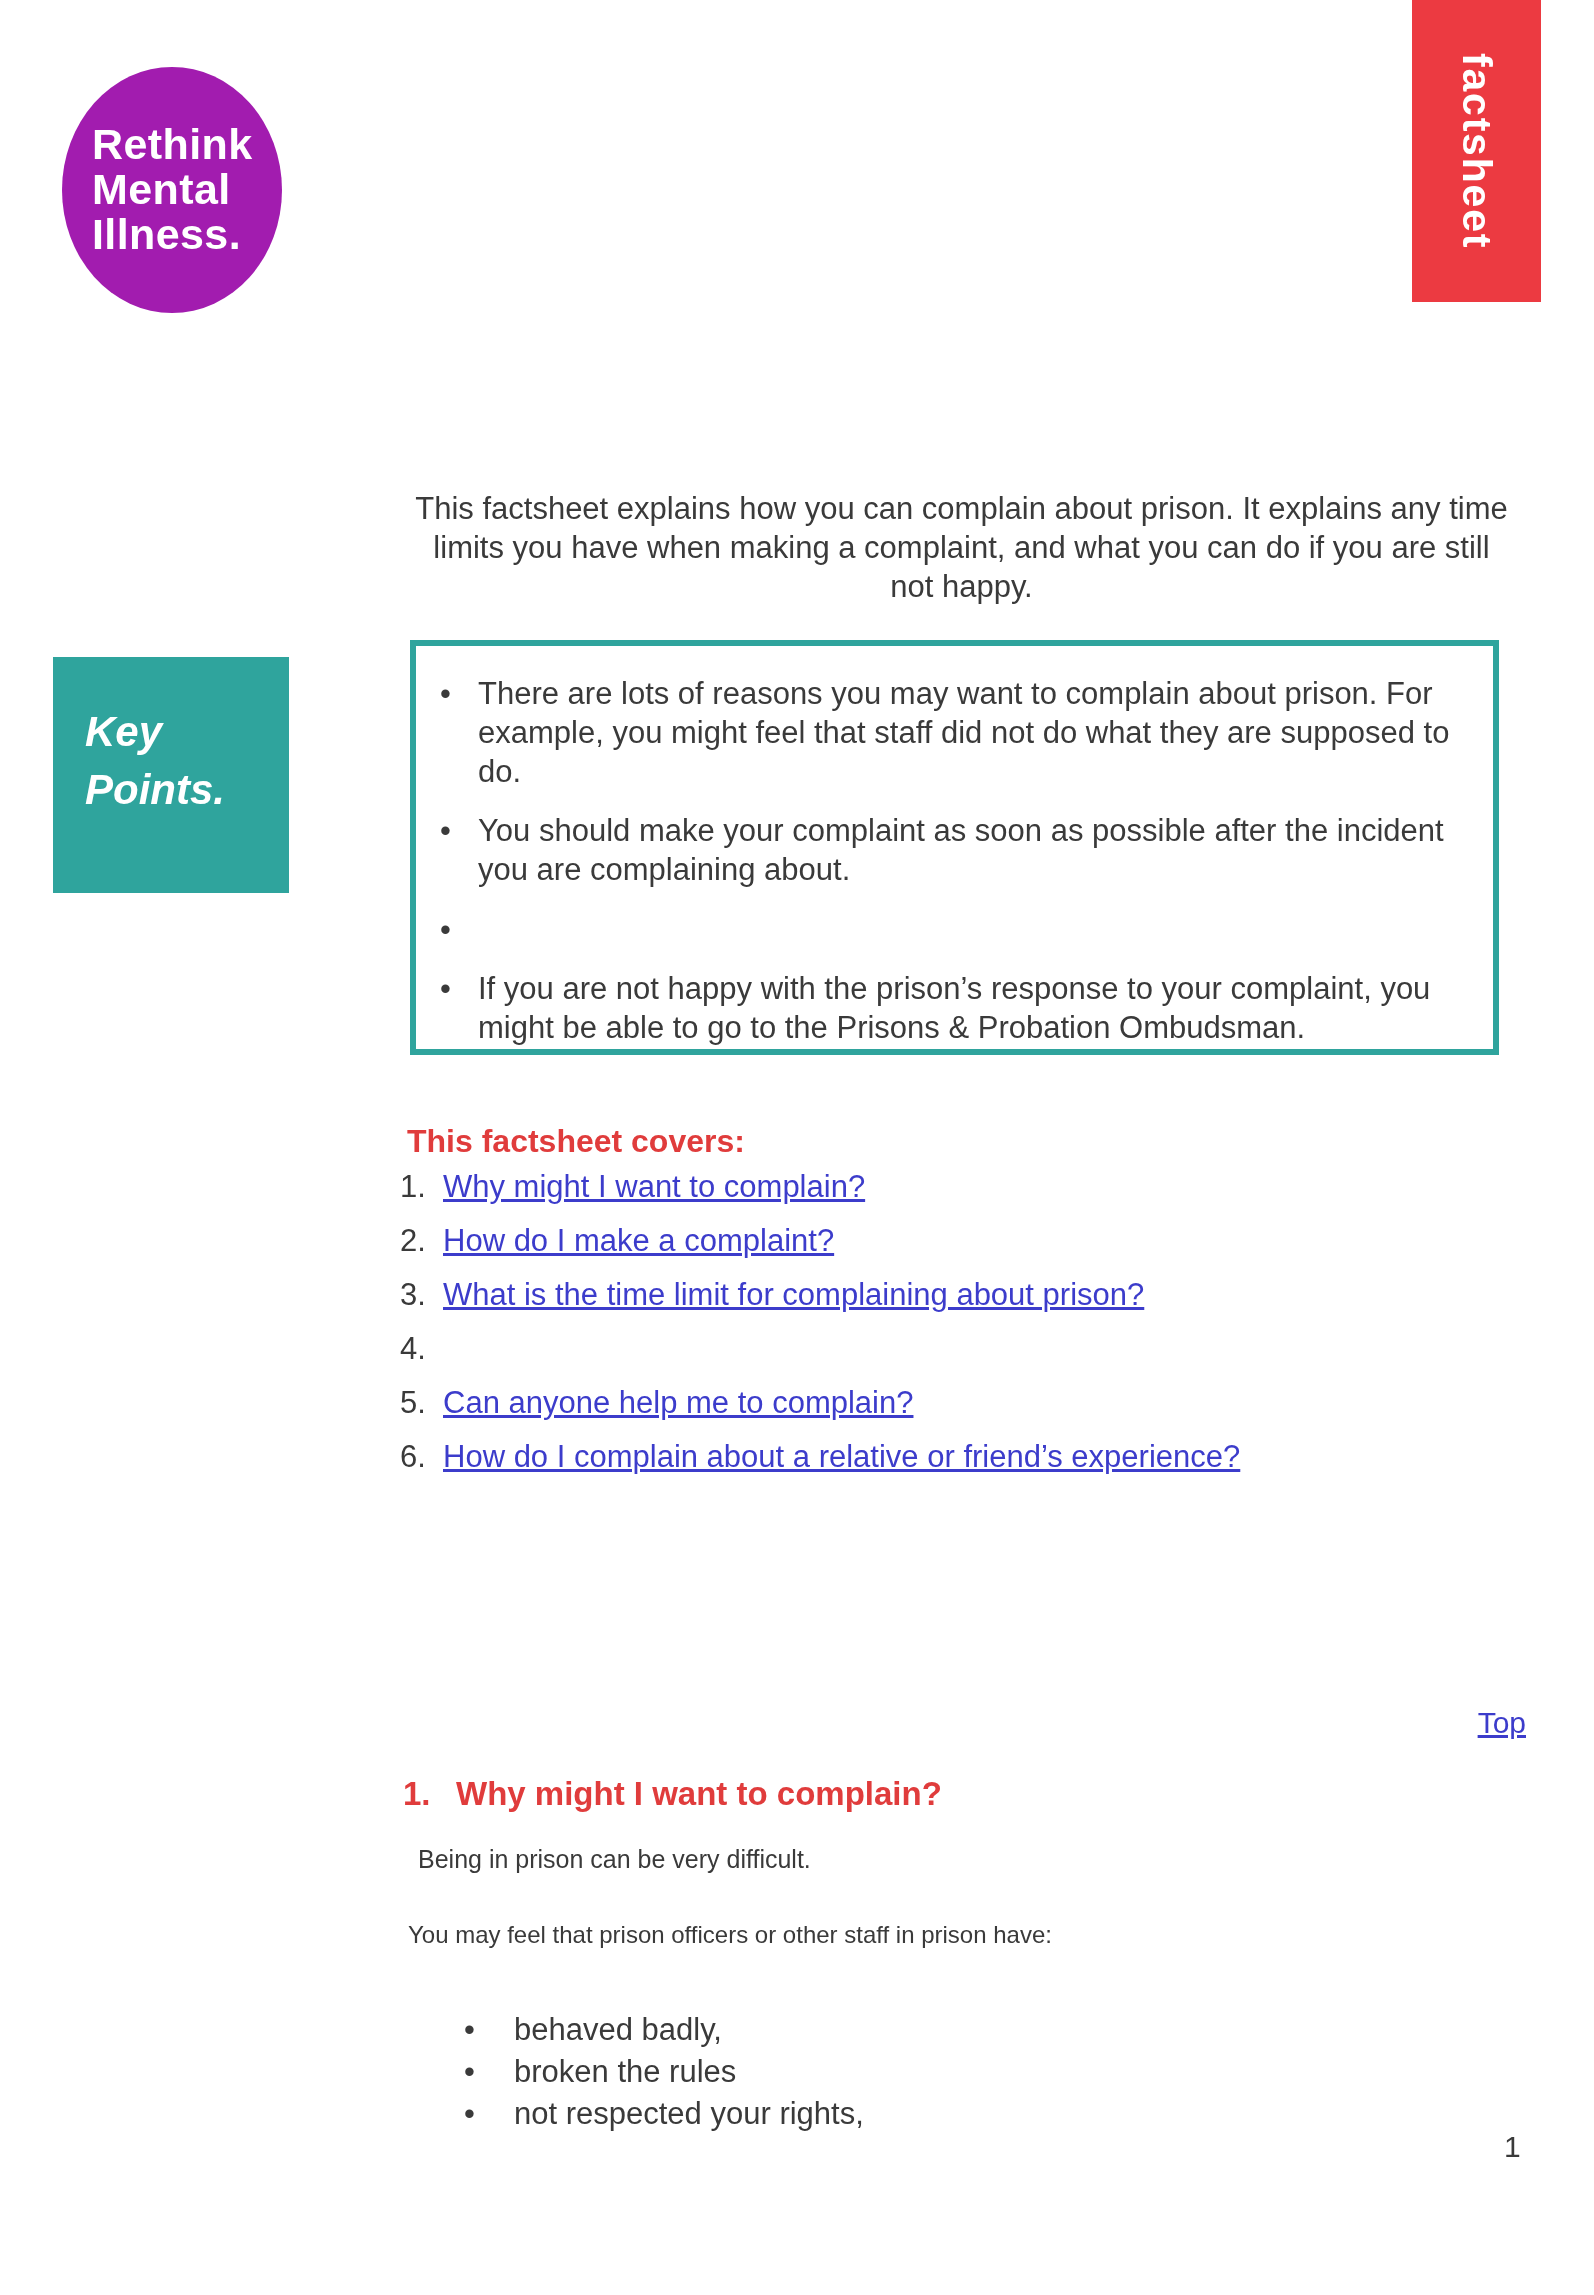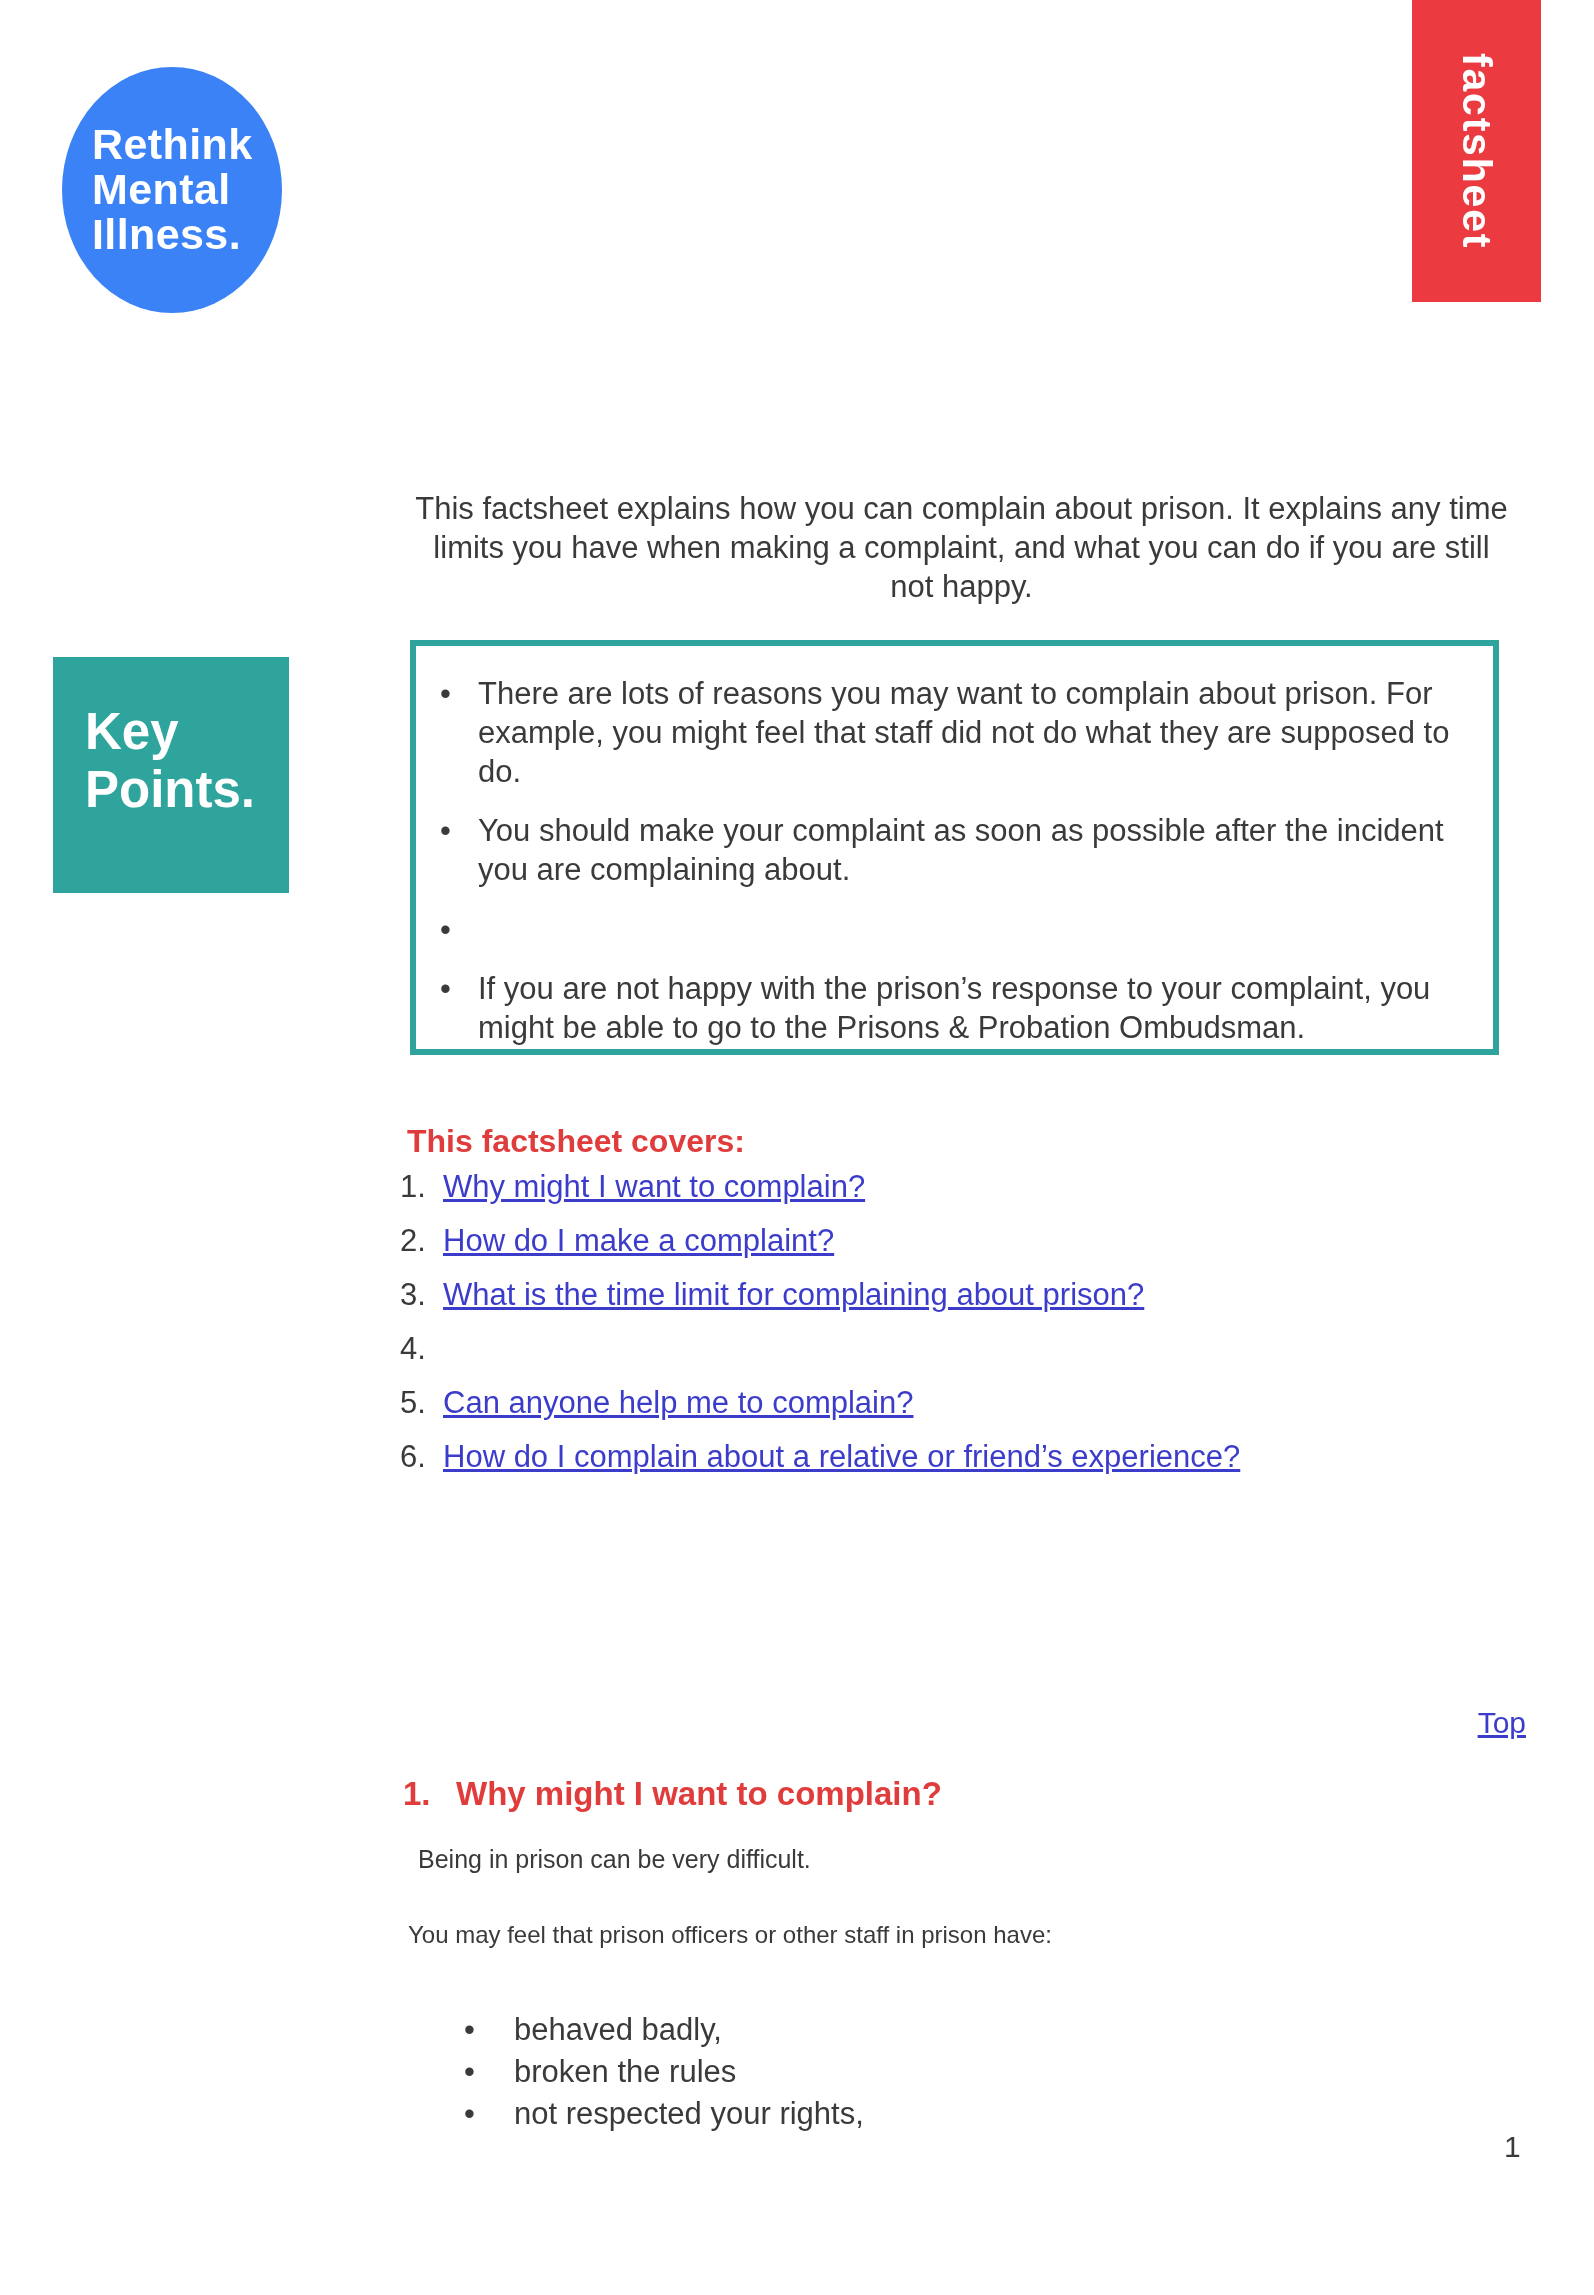--- a/index.html
+++ b/index.html
@@ -3,42 +3,42 @@
 <meta charset="utf-8">
 <style>
   html,body { margin:0; padding:0; background:#ffffff; }
   .page {
     position:relative; width:1595px; height:2295px; background:#ffffff;
     font-family:"Liberation Sans", sans-serif; color:#3a3a3a; overflow:hidden;
   }
 
   
   .logo { position:absolute; left:62px; top:67px; width:220px; height:246px;
-          background:#3b82f6; border-radius:50%; }
+          background:#a21caf; border-radius:50%; }
   .logo-text { position:absolute; left:30px; top:55px; color:#ffffff;
                font-size:43px; line-height:45px; font-weight:600; letter-spacing:0.4px; }
 
   
   .banner { position:absolute; left:1412px; top:0; width:129px; height:302px;
             background:#EC3A41; display:flex; align-items:center; justify-content:center; }
   .banner-text { writing-mode:vertical-rl; text-orientation:mixed; color:#ffffff;
                  font-size:41px; font-weight:700; letter-spacing:1.8px; }
 
   
   .title { position:absolute; left:406px; top:353px; width:1063px;
            font-size:74px; line-height:85px; font-weight:600; color:#2CAAE1; letter-spacing:-0.9px; }
 
   
   .intro { position:absolute; left:408px; top:489px; width:1107px;
            font-size:31px; line-height:39px;text-align:center; }
 
   
   .kp-label { position:absolute; left:53px; top:657px; width:236px; height:236px; background:#2FA49D; }
   .kp-label-text { position:absolute; left:32px; top:46px; color:#ffffff;
-                   font-size:51px; line-height:58px; font-weight:600; }
+                   font-size:42px; line-height:58px; font-weight:600;font-style:italic; }
 
   
   .kp-box { position:absolute; left:410px; top:640px; width:1089px; height:415px;
             border:6.2px solid #2FA49D; box-sizing:border-box; padding:28px 35px 0 24px; background:#ffffff; }
   .kp-item { display:flex; margin-bottom:20.4px; font-size:31px; line-height:39px; }
   .kp-bullet { width:38px; flex:none; }
 
   
   .covers-heading { position:absolute; left:407px; top:1115px;
                     font-size:32px; font-weight:700; color:#E03C3C;margin-top:8px; }

